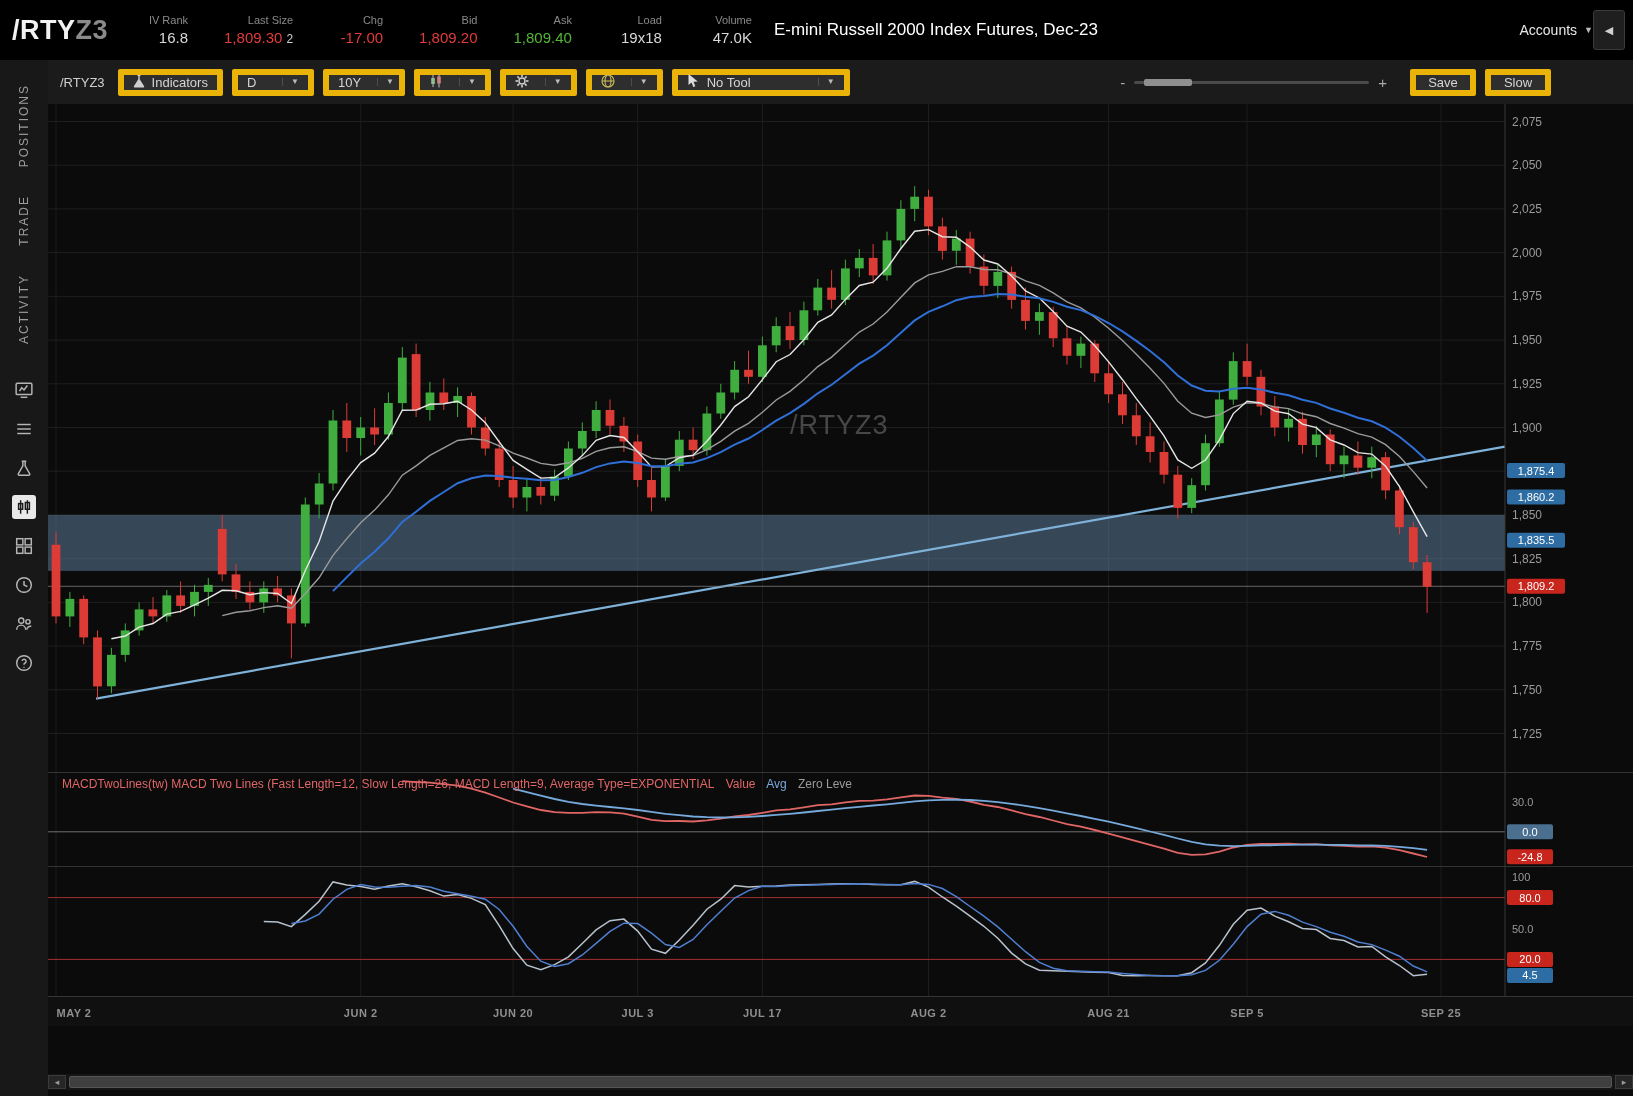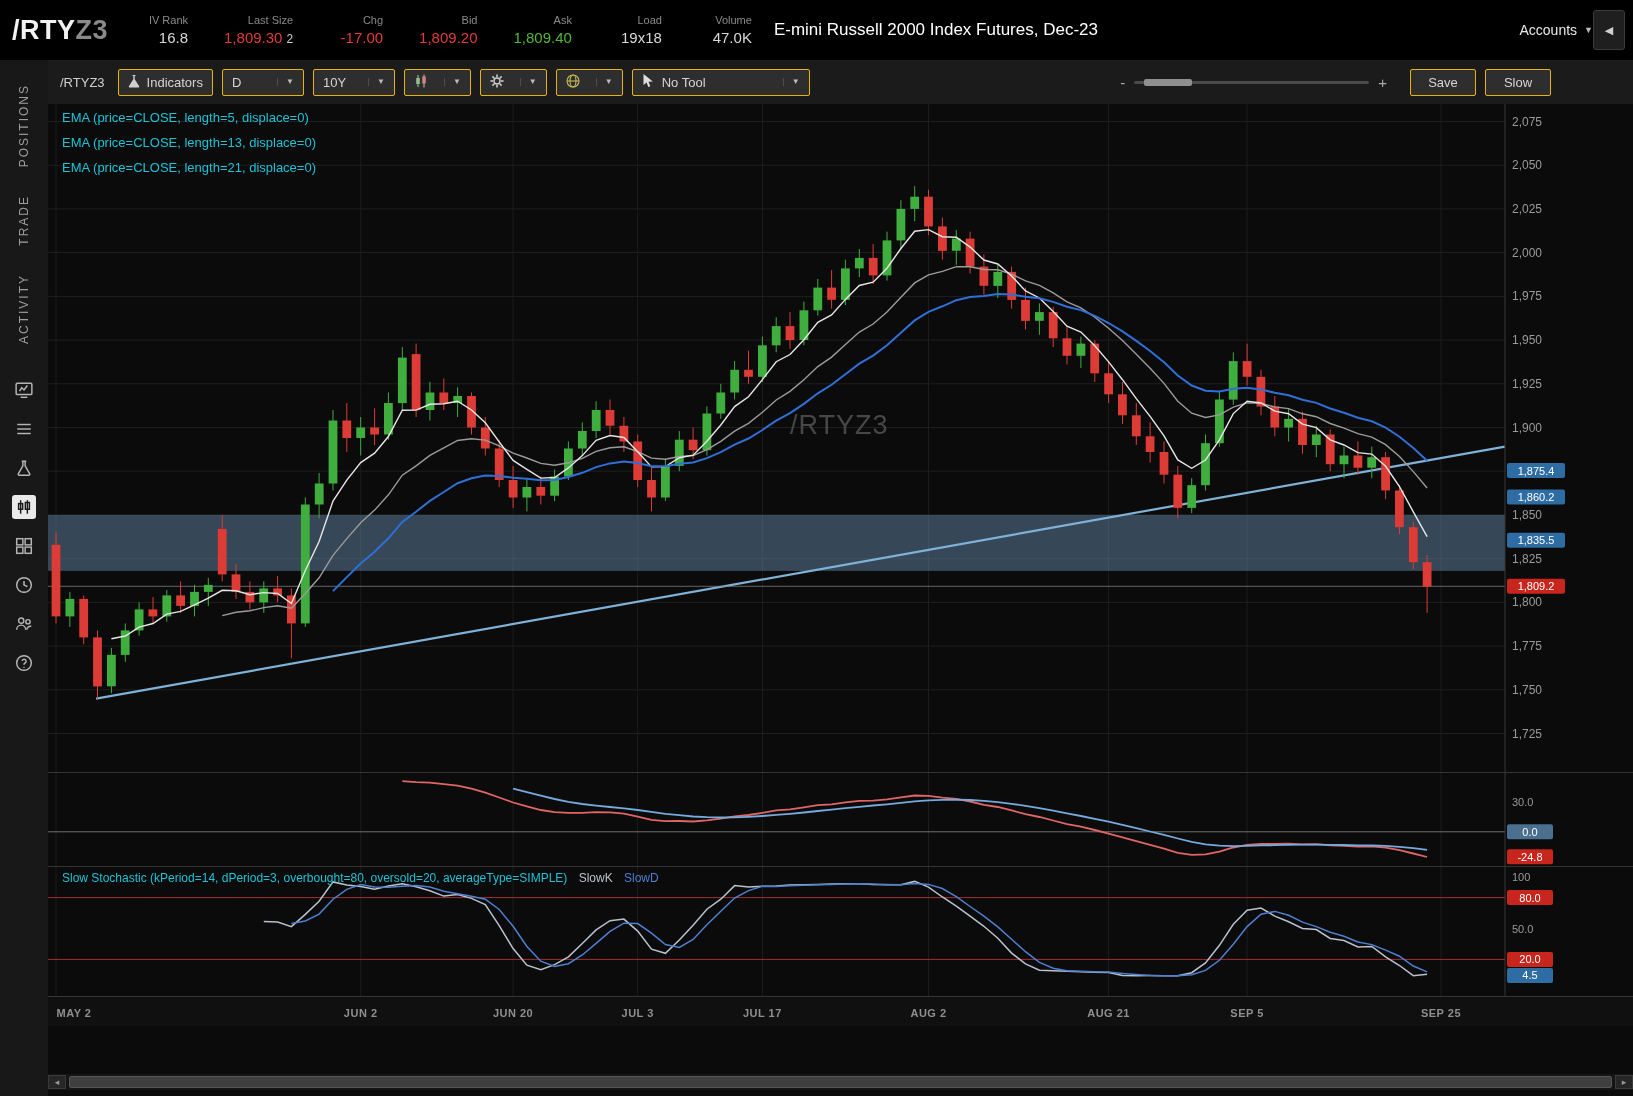--- a/index.html
+++ b/index.html
@@ -27,21 +27,21 @@
   .side-icons{margin-top:30px;display:flex;flex-direction:column;gap:15px;align-items:center;}
   .side-ico{width:24px;height:24px;display:flex;align-items:center;justify-content:center;cursor:pointer;border-radius:3px;}
   .side-ico svg{stroke:#b5b5b5;fill:none;stroke-width:1.3;}
   .side-ico.active{background:#e9e9e9;}
   .side-ico.active svg{stroke:#1a1a1a;}
   
   .content{position:absolute;top:60px;left:48px;right:0;bottom:0;background:#0b0b0b;}
   .toolbar{position:absolute;top:0;left:0;right:0;height:44px;background:#1b1b1b;display:flex;align-items:center;
        gap:9px;padding:0 82px 0 12px;box-sizing:border-box;}
   .tb-sym{font-size:13px;color:#cfcfcf;margin-right:4px;}
-  .tbtn{background:#2e2e2e;border:1px solid #eab308;color:#d5d5d5;height:27px;border-radius:2px;
+  .tbtn{background:#2e2e2e;border:6px solid #eab308;color:#d5d5d5;height:27px;border-radius:2px;
        display:flex;align-items:center;padding:0 9px;font-size:13px;gap:7px;cursor:pointer;box-sizing:border-box;white-space:nowrap;}
   .dd-arrow{border-left:1px solid #4d4d4d;padding-left:8px;margin-left:9px;font-size:8px;color:#bbb;line-height:1;}
   .dd-wide{width:82px;justify-content:space-between;}
   .no-tool{width:178px;}
   .no-tool .dd-arrow{margin-left:auto;}
   .tb-spacer{flex:1;}
   .zoom{display:flex;align-items:center;gap:9px;color:#aaa;font-size:15px;margin-right:14px;}
   .zoom-track{position:relative;width:235px;height:3px;background:#4a4a4a;border-radius:2px;}
   .zoom-thumb{position:absolute;left:10px;top:-2px;width:48px;height:7px;background:#8f8f8f;border-radius:2px;cursor:pointer;}
   .tbtn.simple{width:66px;justify-content:center;}
@@ -552,29 +552,25 @@
         <text x="312.7" y="20" font-size="11" font-weight="bold" fill="#8f8f8f" text-anchor="middle" letter-spacing="0.5">JUN 2</text>
         <text x="465.1" y="20" font-size="11" font-weight="bold" fill="#8f8f8f" text-anchor="middle" letter-spacing="0.5">JUN 20</text>
         <text x="589.7" y="20" font-size="11" font-weight="bold" fill="#8f8f8f" text-anchor="middle" letter-spacing="0.5">JUL 3</text>
         <text x="714.4" y="20" font-size="11" font-weight="bold" fill="#8f8f8f" text-anchor="middle" letter-spacing="0.5">JUL 17</text>
         <text x="880.5" y="20" font-size="11" font-weight="bold" fill="#8f8f8f" text-anchor="middle" letter-spacing="0.5">AUG 2</text>
         <text x="1060.6" y="20" font-size="11" font-weight="bold" fill="#8f8f8f" text-anchor="middle" letter-spacing="0.5">AUG 21</text>
         <text x="1199.1" y="20" font-size="11" font-weight="bold" fill="#8f8f8f" text-anchor="middle" letter-spacing="0.5">SEP 5</text>
         <text x="1393.0" y="20" font-size="11" font-weight="bold" fill="#8f8f8f" text-anchor="middle" letter-spacing="0.5">SEP 25</text>
       </svg>
 
-    <div class="ema-legend">
-      <div style="color: rgb(27, 195, 214);">EMA (price=CLOSE, length=5, displace=0)</div>
-      <div style="color: rgb(27, 195, 214);">EMA (price=CLOSE, length=13, displace=0)</div>
-      <div style="color: rgb(27, 195, 214);">EMA (price=CLOSE, length=21, displace=0)</div>
-    </div>
-    <div class="panel-legend stoch-legend">
-      <span style="color: rgb(27, 195, 214);">Slow Stochastic (kPeriod=14, dPeriod=3, overbought=80, oversold=20, averageType=SIMPLE)</span>
-      <span style="color: rgb(184, 194, 204);">SlowK</span>
-      <span style="color: rgb(79, 127, 208);">SlowD</span>
+    <div class="panel-legend macd-legend">
+      <span style="color: rgb(224, 102, 102);">MACDTwoLines(tw) MACD Two Lines (Fast Length=12, Slow Length=26, MACD Length=9, Average Type=EXPONENTIAL</span>
+      <span style="color: rgb(224, 102, 102);">Value</span>
+      <span style="color: rgb(118, 169, 220);">Avg</span>
+      <span class="legend-gray">Zero Leve</span>
     </div>
 
     <div class="hscroll">
       <div class="hs-btn">◂</div>
       <div class="hs-thumb"></div>
       <div class="hs-btn">▸</div>
     </div>
   </div>
 </div>
 

